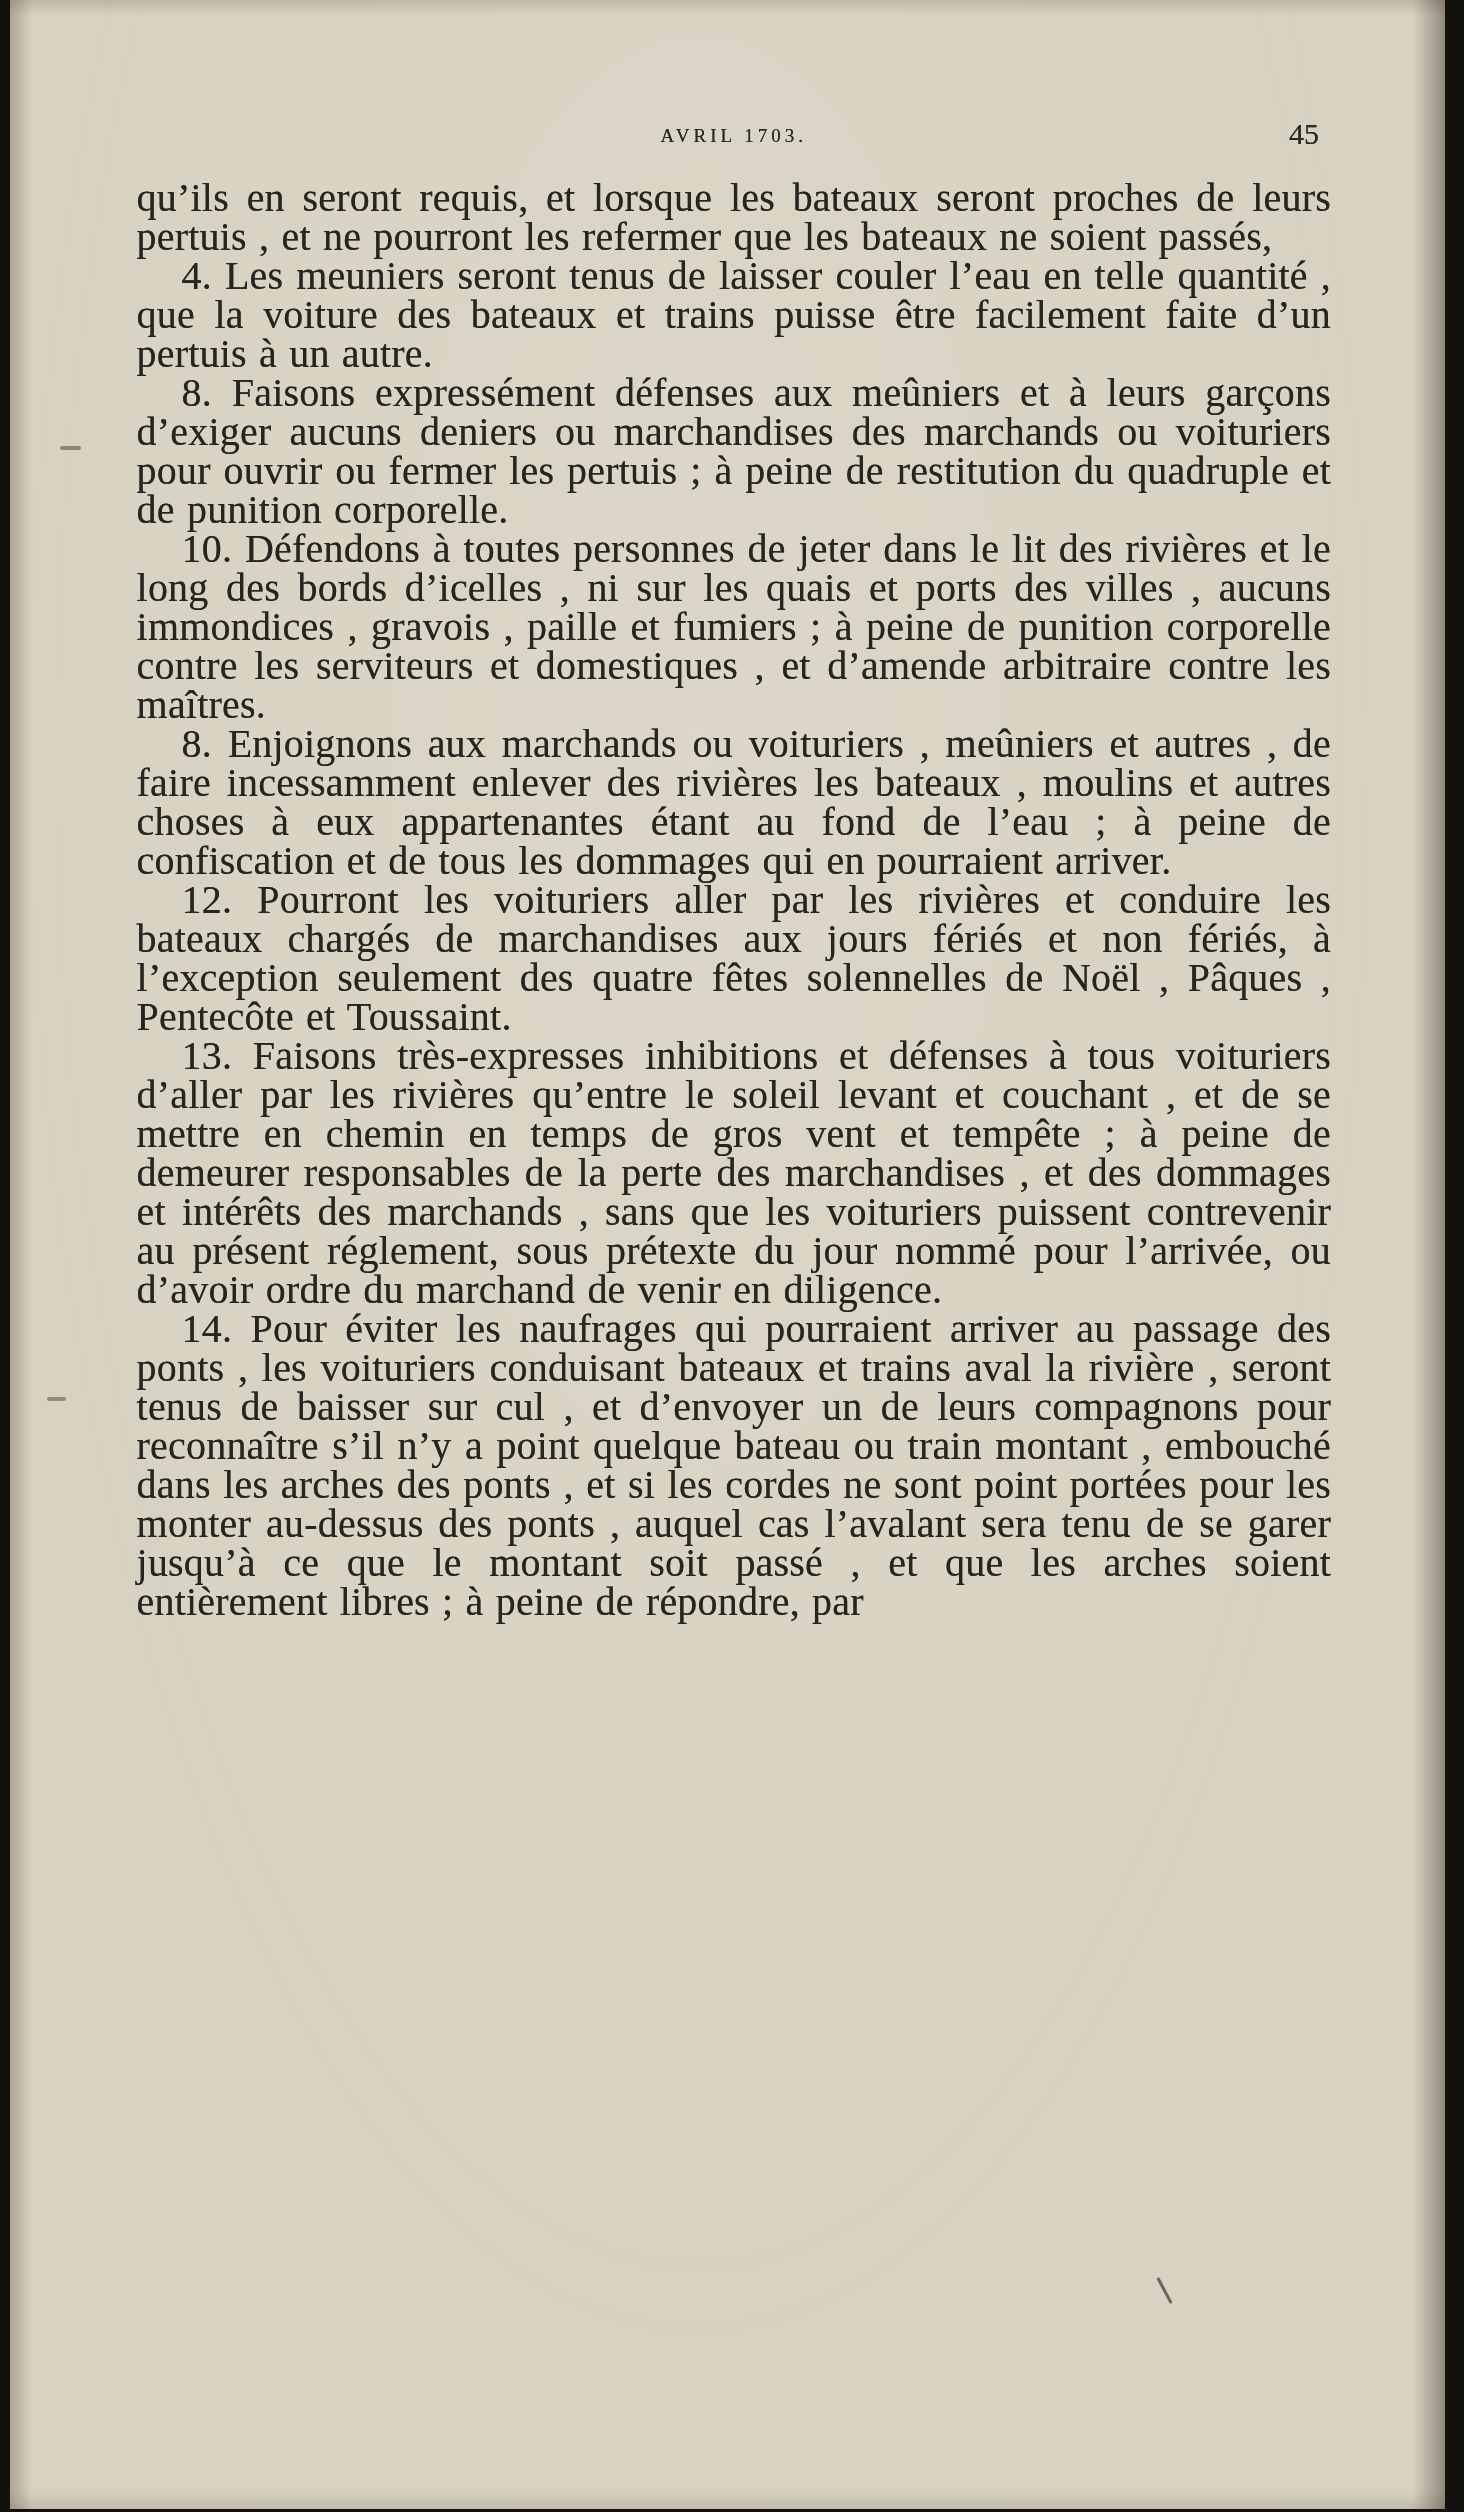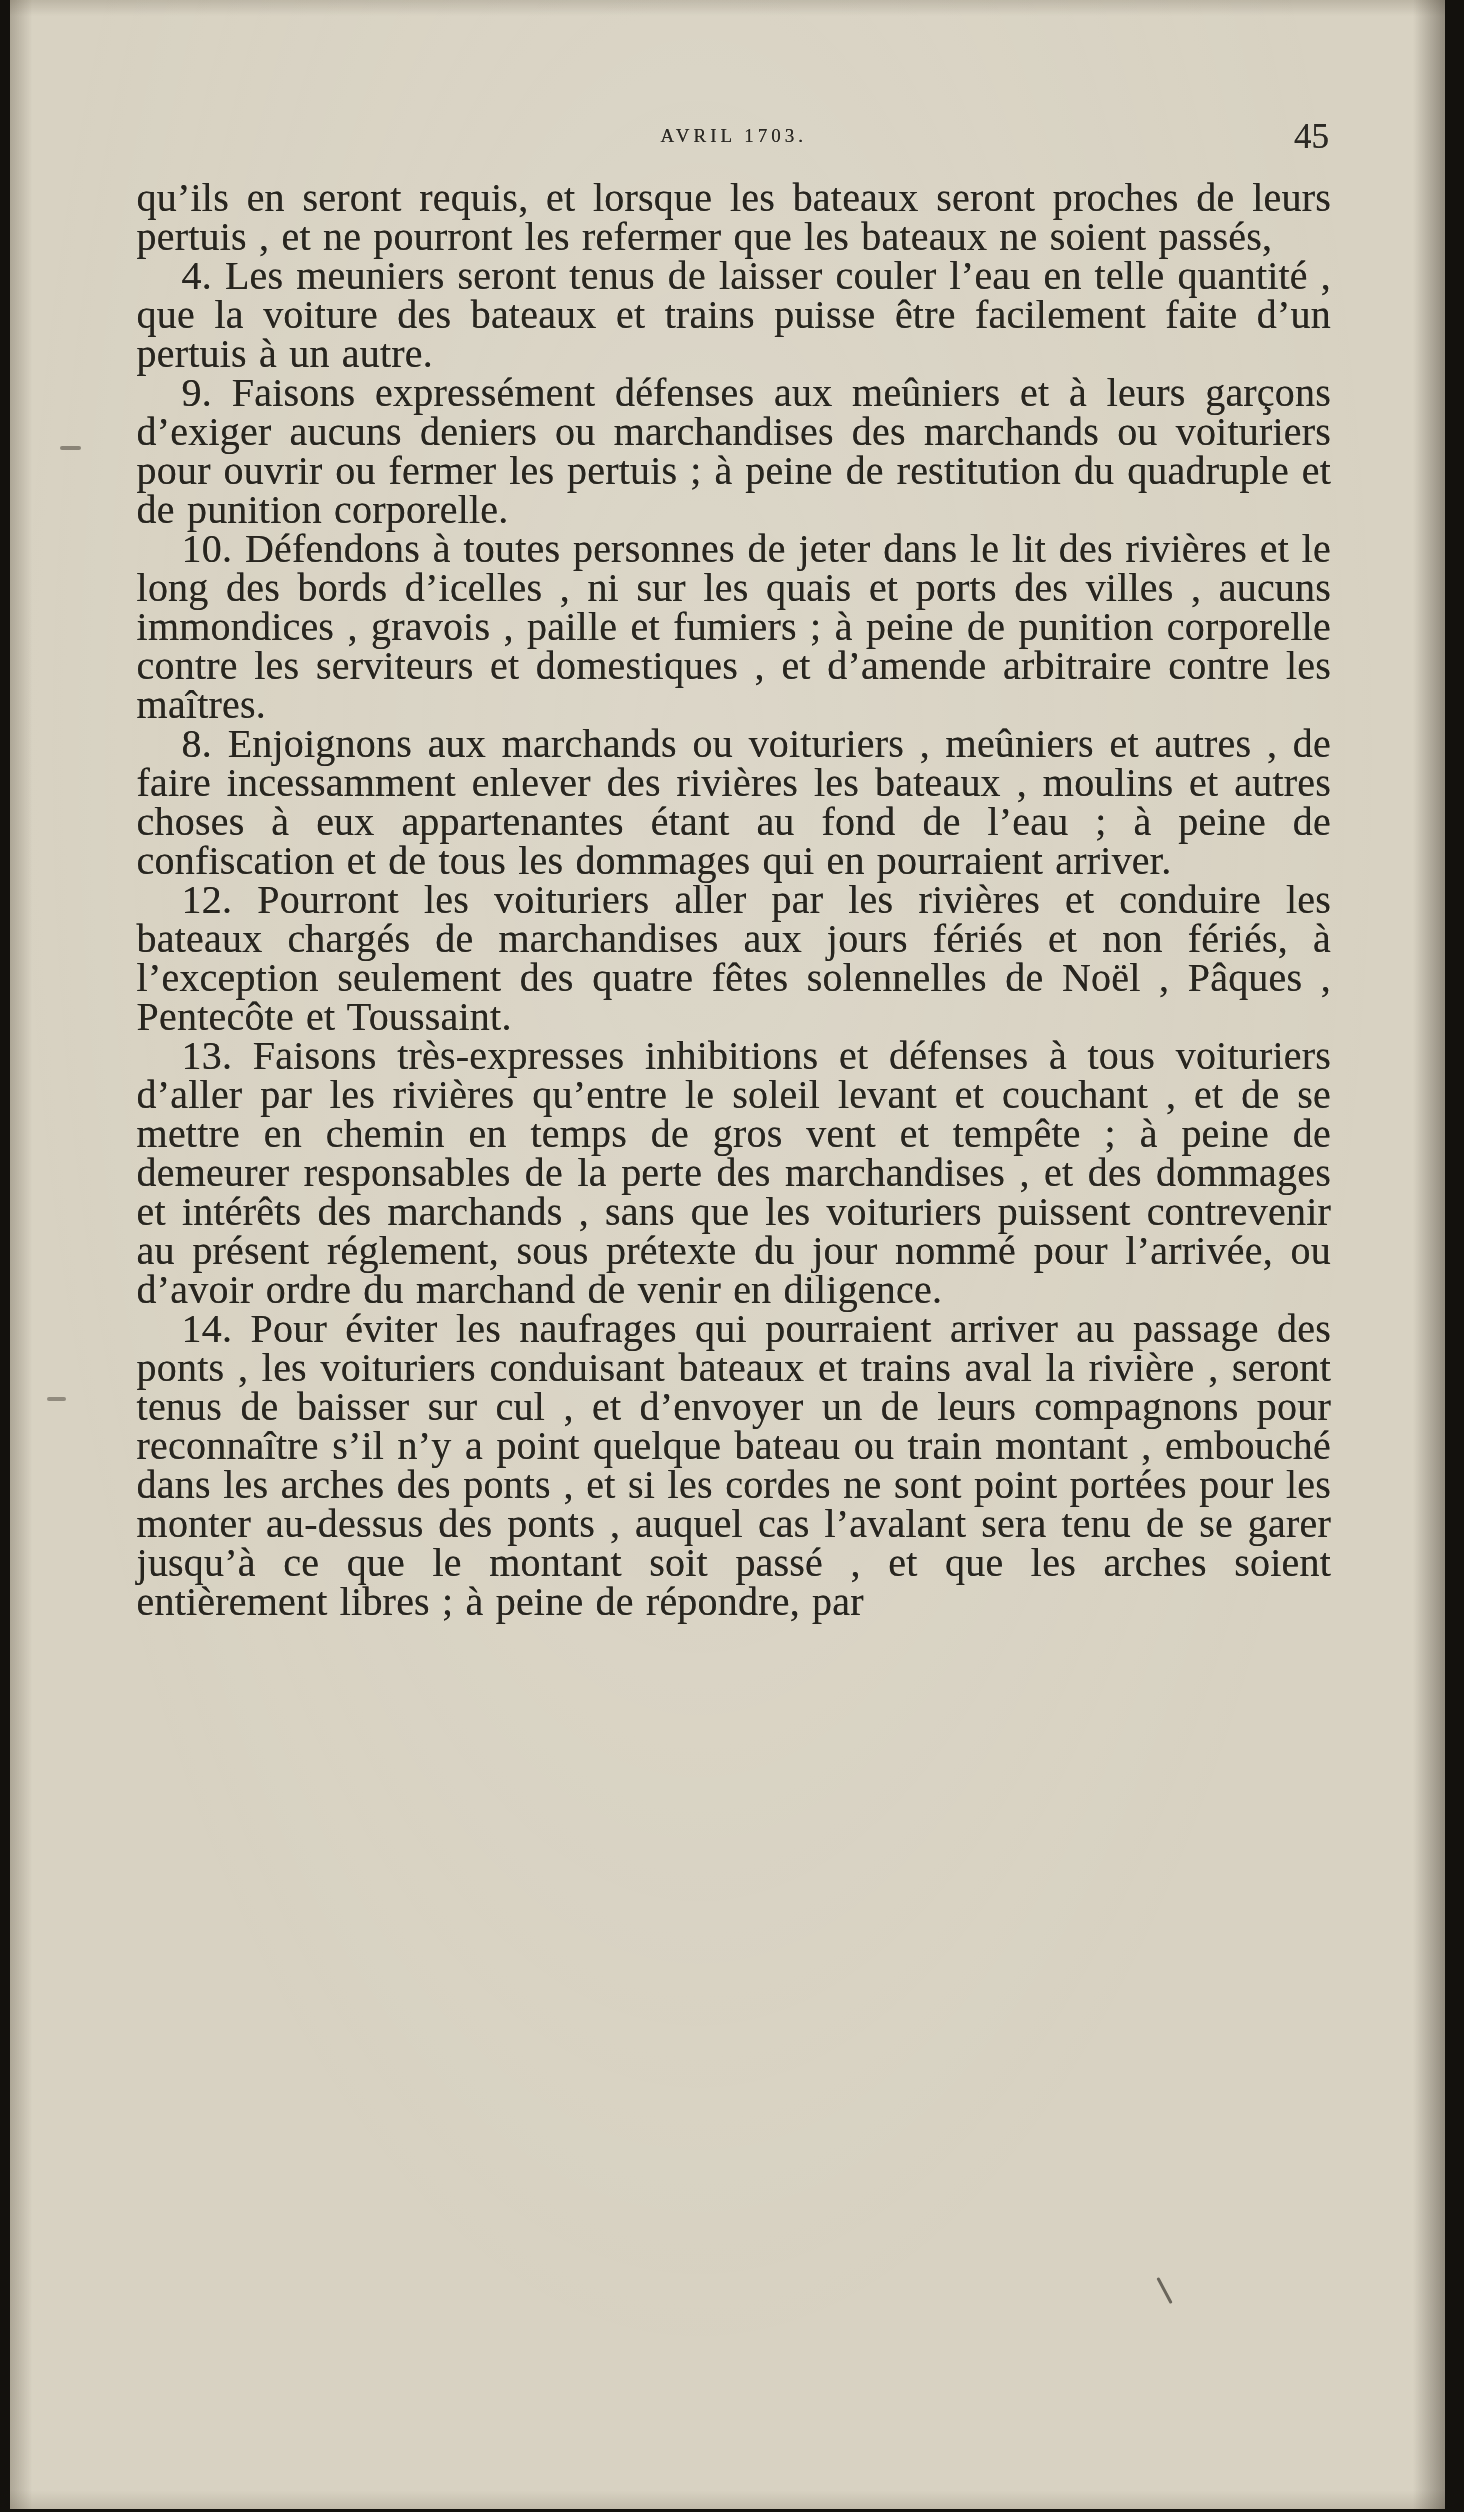--- a/index.html
+++ b/index.html
@@ -38,23 +38,23 @@
     right: 0;
     top: 4.8px;
     text-align: center;
     font-size: 19px;
     letter-spacing: 4px;
     color: #2b2924;
     text-shadow: 0 0 0.4px rgba(40,38,32,0.8);
   }
   .page-number {
     position: absolute;
-    right: 2px;
+    right: 12px;
     top: -3.2px;
-    font-size: 35px;
+    font-size: 30px;
     color: #2b2924;
     text-shadow: 0 0 0.4px rgba(40,38,32,0.8);
   }
   .text-block {
     margin: 13px 114px 0 127px;
     text-align: justify;
     font-size: 40px;
     line-height: 39px;
     letter-spacing: 0.2px;
     word-spacing: 2px;
@@ -88,21 +88,21 @@
 <div class="page">
 
   <div class="header">
     <span class="running-title">AVRIL 1703.</span>
     <span class="page-number">45</span>
   </div>
 
   <div class="text-block">
     <p class="continuation">qu’ils en seront requis, et lorsque les bateaux seront proches de leurs pertuis , et ne pourront les refermer que les bateaux ne soient passés,</p>
     <p class="numbered">4. Les meuniers seront tenus de laisser couler l’eau en telle quantité , que la voiture des bateaux et trains puisse être facilement faite d’un pertuis à un autre.</p>
-    <p class="numbered">9. Faisons expressément défenses aux meûniers et à leurs garçons d’exiger aucuns deniers ou marchandises des marchands ou voituriers pour ouvrir ou fermer les pertuis ; à peine de restitution du quadruple et de punition corporelle.</p>
+    <p class="numbered">8. Faisons expressément défenses aux meûniers et à leurs garçons d’exiger aucuns deniers ou marchandises des marchands ou voituriers pour ouvrir ou fermer les pertuis ; à peine de restitution du quadruple et de punition corporelle.</p>
     <p class="numbered">10. Défendons à toutes personnes de jeter dans le lit des rivières et le long des bords d’icelles , ni sur les quais et ports des villes , aucuns immondices , gravois , paille et fumiers ; à peine de punition corporelle contre les serviteurs et domestiques , et d’amende arbitraire contre les maîtres.</p>
     <p class="numbered">8. Enjoignons aux marchands ou voituriers , meûniers et autres , de faire incessamment enlever des rivières les bateaux , moulins et autres choses à eux appartenantes étant au fond de l’eau ; à peine de confiscation et de tous les dommages qui en pourraient arriver.</p>
     <p class="numbered">12. Pourront les voituriers aller par les rivières et conduire les bateaux chargés de marchandises aux jours fériés et non fériés, à l’exception seulement des quatre fêtes solennelles de Noël , Pâques , Pentecôte et Toussaint.</p>
     <p class="numbered">13. Faisons très-expresses inhibitions et défenses à tous voituriers d’aller par les rivières qu’entre le soleil levant et couchant , et de se mettre en chemin en temps de gros vent et tempête ; à peine de demeurer responsables de la perte des marchandises , et des dommages et intérêts des marchands , sans que les voituriers puissent contrevenir au présent réglement, sous prétexte du jour nommé pour l’arrivée, ou d’avoir ordre du marchand de venir en diligence.</p>
     <p class="numbered">14. Pour éviter les naufrages qui pourraient arriver au passage des ponts , les voituriers conduisant bateaux et trains aval la rivière , seront tenus de baisser sur cul , et d’envoyer un de leurs compagnons pour reconnaître s’il n’y a point quelque bateau ou train montant , embouché dans les arches des ponts , et si les cordes ne sont point portées pour les monter au-dessus des ponts , auquel cas l’avalant sera tenu de se garer jusqu’à ce que le montant soit passé , et que les arches soient entièrement libres ; à peine de répondre, par</p>
   </div>
 
   <div class="artifact-dash-1"></div>
   <div class="artifact-dash-2"></div>
   <div class="artifact-slash"></div>

